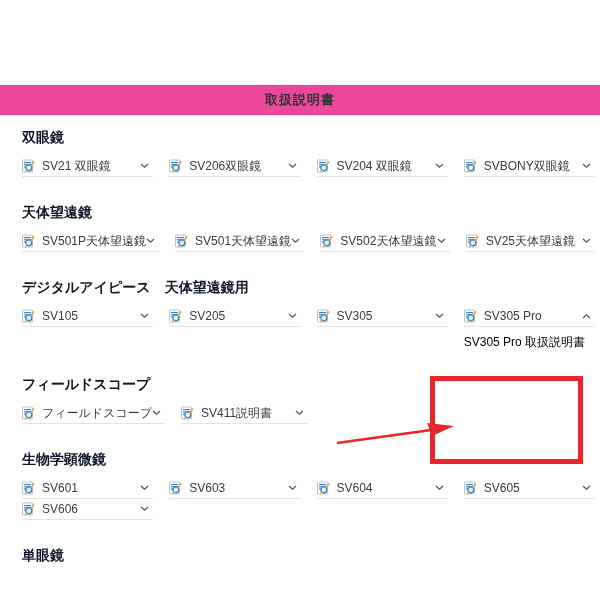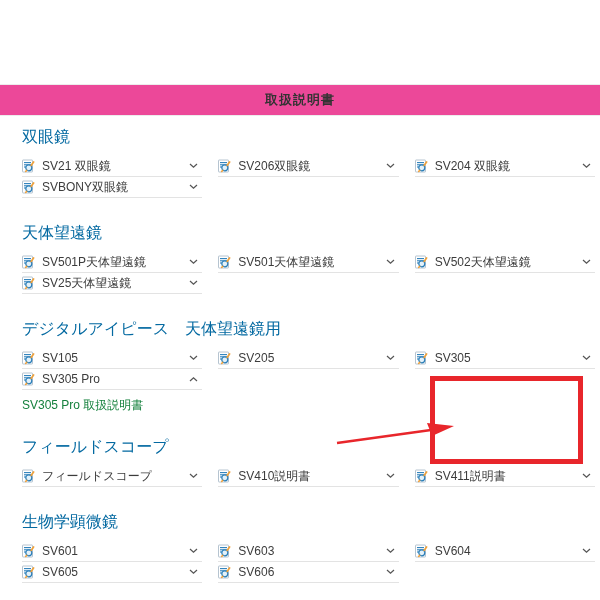--- a/index.html
+++ b/index.html
@@ -4,22 +4,22 @@
 <style>
   html,body{margin:0;padding:0;width:600px;height:600px;background:#ffffff;overflow:hidden;
     font-family:"Liberation Sans","DejaVu Sans",sans-serif;}
   .page{position:relative;width:600px;height:600px;}
   .title-bar{margin-top:84px;height:30px;background:#ec4899;border-top:1px solid #ececec;
     border-bottom:1px solid #ececec;display:flex;align-items:center;justify-content:center;}
   .page-title{font-size:13px;font-weight:700;color:#333;margin:0;letter-spacing:1px;}
   .content{padding:14px 5px 0 22px;}
   .section{margin-top:28px;}
   .section:first-child{margin-top:0;}
-  .section-heading{font-size:16px;line-height:14px;font-weight:400;color:#0369a1;margin:0 0 12px 0;}
-  .grid{display:grid;grid-template-columns:repeat(3,1fr);column-gap:16px;}
+  .section-heading{font-size:14px;line-height:14px;font-weight:700;color:#0f172a;margin:0 0 12px 0;}
+  .grid{display:grid;grid-template-columns:repeat(4,1fr);column-gap:16px;}
   .cell{align-self:start;}
   .cell-row{display:flex;align-items:center;height:20px;border-bottom:1px solid #e3e3e3;
     padding-right:4px;cursor:pointer;}
   .doc-icon{flex:0 0 auto;margin-right:7px;display:flex;}
   .cell-label{font-size:12px;color:#3c3c3c;white-space:nowrap;overflow:hidden;}
   .chev{margin-left:auto;display:flex;}
   .chev.up svg{transform:rotate(180deg);}
   .sub-link{margin-top:8px;font-size:12px;line-height:14px;cursor:pointer;white-space:nowrap;}
   
   .annotation-box{position:absolute;left:430px;top:292px;width:143px;height:78px;
@@ -313,21 +313,21 @@
           <line x1="4.7" y1="11.3" x2="3.7" y2="12.5" stroke="#f0a13a" stroke-width="1.5" stroke-linecap="round"></line>
         </svg>
       </span>
       <span class="cell-label">SV305 Pro</span>
       <span class="chev up">
         <svg width="9" height="6" viewBox="0 0 9 6">
           <polyline points="1,1 4.5,4.3 8,1" fill="none" stroke="#555" stroke-width="1.2"></polyline>
         </svg>
       </span>
     </div>
-    <div class="sub-link" style="display: block; color: #15803d;">SV305 Pro 取扱説明書</div>
+    <div class="sub-link" style="display: block; color: #000000;">SV305 Pro 取扱説明書</div>
   </div>
 </div>
       </div>
       <div class="section">
         <div class="section-heading">フィールドスコープ</div>
         <div class="grid">
   <div class="cell">
     <div class="cell-row">
       <span class="doc-icon">
         <svg width="13" height="14" viewBox="0 0 13 14">
@@ -343,42 +343,20 @@
       <span class="cell-label">フィールドスコープ</span>
       <span class="chev">
         <svg width="9" height="6" viewBox="0 0 9 6">
           <polyline points="1,1 4.5,4.3 8,1" fill="none" stroke="#555" stroke-width="1.2"></polyline>
         </svg>
       </span>
     </div>
 
   </div>
 
-  <div class="cell">
-    <div class="cell-row">
-      <span class="doc-icon">
-        <svg width="13" height="14" viewBox="0 0 13 14">
-          <rect x="0.5" y="1" width="10" height="12" rx="0.5" fill="#ffffff" stroke="#aebdcb" stroke-width="0.9"></rect>
-          <line x1="2" y1="3.6" x2="9" y2="3.6" stroke="#2b7fba" stroke-width="1.1"></line>
-          <line x1="2" y1="5.8" x2="9" y2="5.8" stroke="#2b7fba" stroke-width="1.1"></line>
-          <line x1="2" y1="8" x2="5" y2="8" stroke="#2b7fba" stroke-width="1.1"></line>
-          <circle cx="6.8" cy="8.8" r="3" fill="rgba(223,239,250,0.9)" stroke="#2b7fba" stroke-width="1.2"></circle>
-          <line x1="9.1" y1="6.4" x2="11.6" y2="2.9" stroke="#f0a13a" stroke-width="1.7" stroke-linecap="round"></line>
-          <line x1="4.7" y1="11.3" x2="3.7" y2="12.5" stroke="#f0a13a" stroke-width="1.5" stroke-linecap="round"></line>
-        </svg>
-      </span>
-      <span class="cell-label">SV410説明書</span>
-      <span class="chev">
-        <svg width="9" height="6" viewBox="0 0 9 6">
-          <polyline points="1,1 4.5,4.3 8,1" fill="none" stroke="#555" stroke-width="1.2"></polyline>
-        </svg>
-      </span>
-    </div>
-
-  </div>
 
   <div class="cell">
     <div class="cell-row">
       <span class="doc-icon">
         <svg width="13" height="14" viewBox="0 0 13 14">
           <rect x="0.5" y="1" width="10" height="12" rx="0.5" fill="#ffffff" stroke="#aebdcb" stroke-width="0.9"></rect>
           <line x1="2" y1="3.6" x2="9" y2="3.6" stroke="#2b7fba" stroke-width="1.1"></line>
           <line x1="2" y1="5.8" x2="9" y2="5.8" stroke="#2b7fba" stroke-width="1.1"></line>
           <line x1="2" y1="8" x2="5" y2="8" stroke="#2b7fba" stroke-width="1.1"></line>
           <circle cx="6.8" cy="8.8" r="3" fill="rgba(223,239,250,0.9)" stroke="#2b7fba" stroke-width="1.2"></circle>

